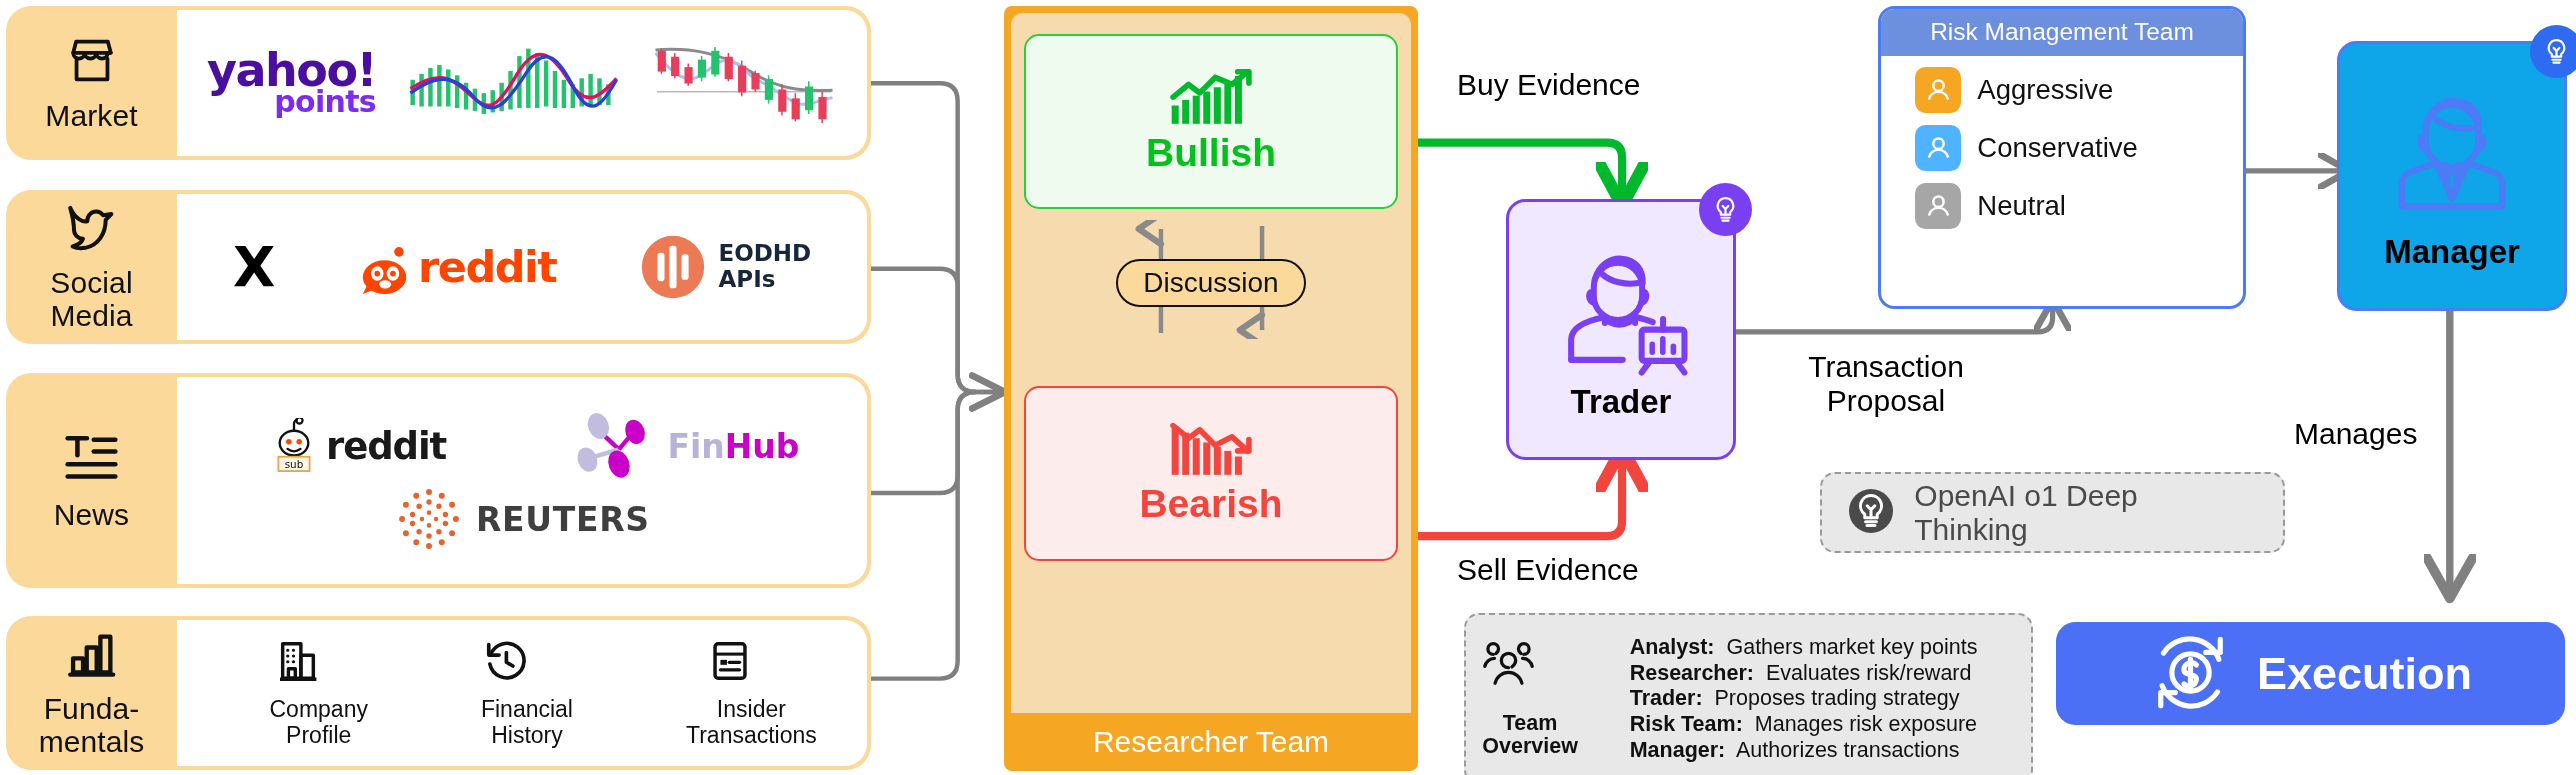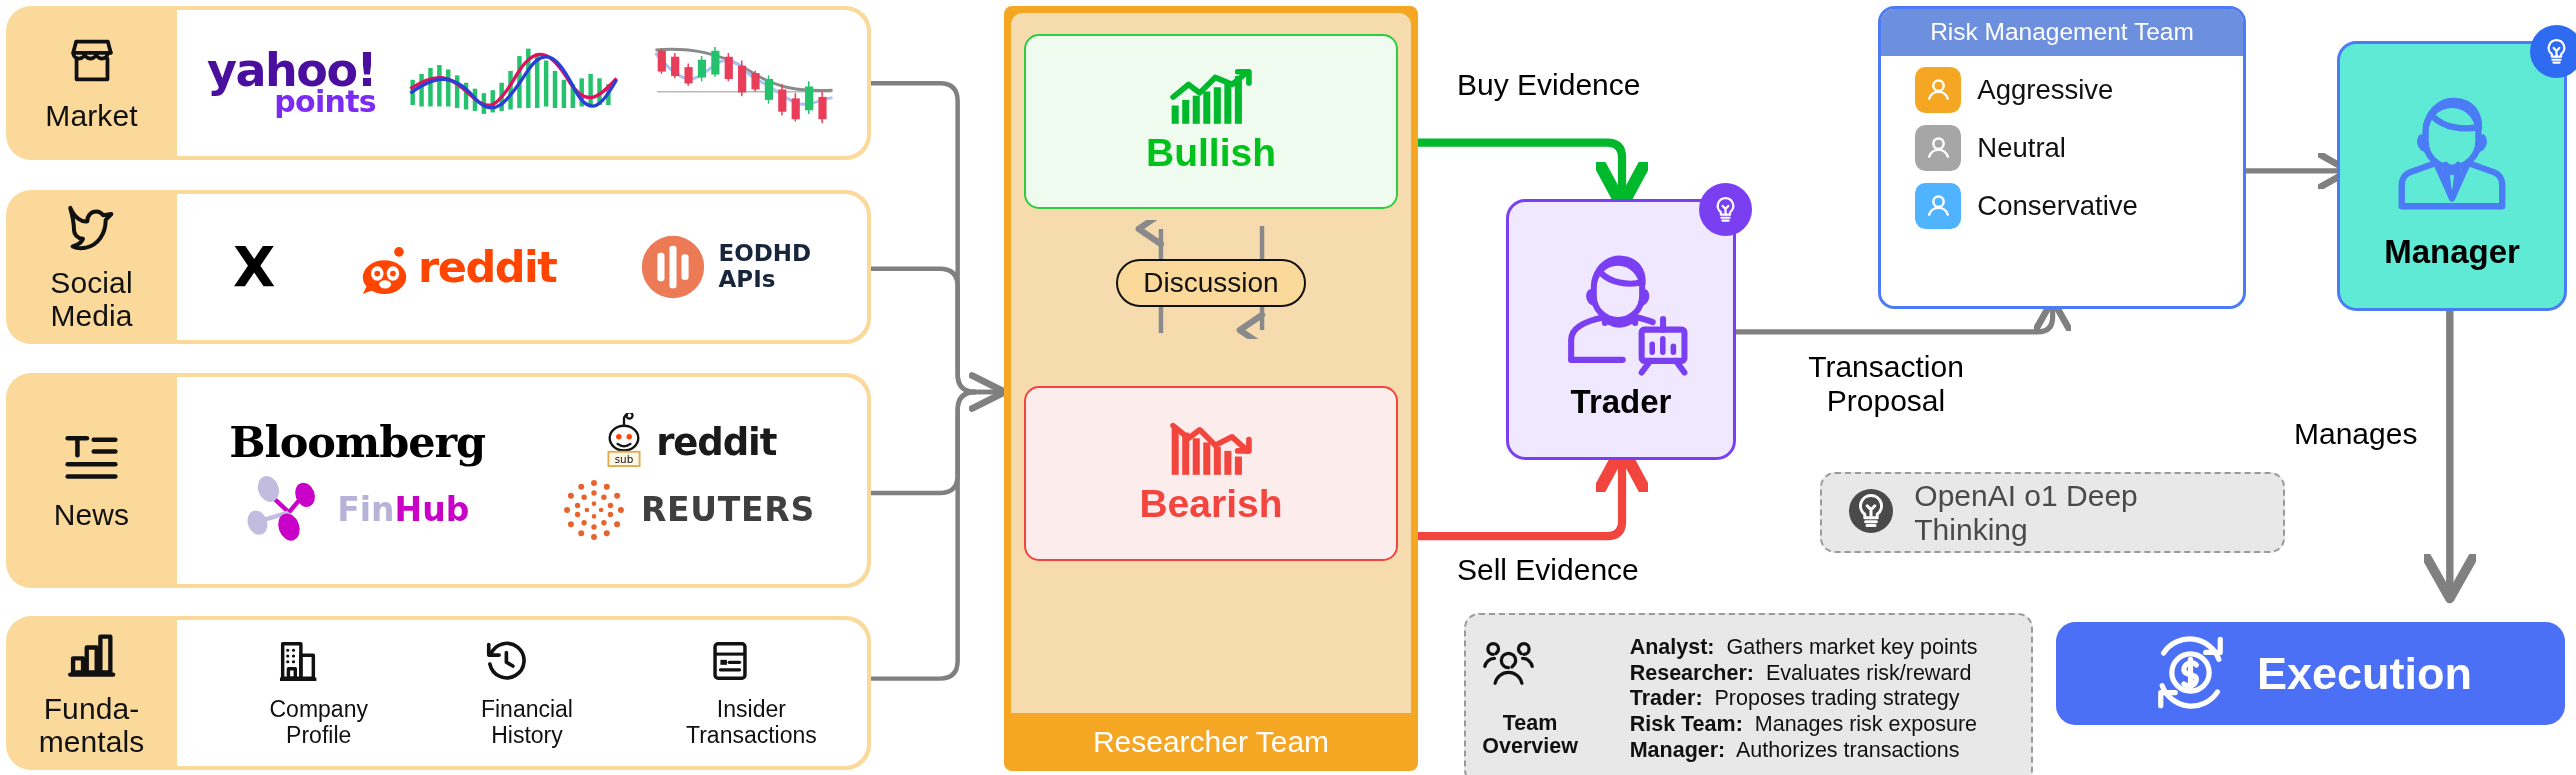--- a/index.html
+++ b/index.html
@@ -46,21 +46,21 @@
   .bull{background:#EEFBEE;border:2.2px solid #2ECC40;height:171px;}
   .bull .ttl{color:#00C21B;}
   .bear{background:#FDECEC;border:2.2px solid #F2453D;height:171px;}
   .bear .ttl{color:#F2453D;}
   .discussion{background:#FBD99B;border:2.2px solid #111;border-radius:30px;padding:6px 25px;font-size:28px;color:#111;}
 
   
   .agent{position:absolute;border-radius:19.3px;display:flex;flex-direction:column;align-items:center;justify-content:center;}
   .agent .nm{font-size:33px;font-weight:bold;color:#000;}
   .trader{background:#F0E8FE;border:3.7px solid #7B3FF2;}
-  .manager{background:#5eead4;border:3.7px solid #4B7BF5;}
+  .manager{background:#0ea5e9;border:3.7px solid #4B7BF5;}
   .badge{position:absolute;border-radius:50%;display:flex;align-items:center;justify-content:center;}
 
   
   .risk{position:absolute;border-radius:16.3px;border:3.7px solid #4B7BF5;background:#fff;overflow:hidden;}
   .risk .hd{background:#6C8FDE;color:#fff;font-size:24.5px;text-align:center;padding:9px 0 10.4px;}
   .risk .bd{padding:10.4px 0 10.4px 34px;display:flex;flex-direction:column;gap:12px;}
   .risk-item{display:flex;align-items:center;gap:16.3px;}
   .risk-item .sq{width:46px;height:46px;border-radius:10.4px;display:flex;align-items:center;justify-content:center;}
   .risk-item .nm{font-size:27.5px;color:#111;}
 
@@ -266,23 +266,20 @@
             <path d="M6.8 3.5 V11"></path>
           <path d="M14 4.2 H23.5"></path>
             <path d="M14 9.4 H23.5"></path>
           <path d="M2.5 15 H23.5"></path>
             <path d="M2.5 20.4 H23.5"></path>
         </svg>
       </span>
       <div class="lbl">News</div>
     </div>
     <div class="src-body" style="flex-wrap:wrap;align-content:center;justify-content:space-around;">
-      <div class="logo" style="width:46%;justify-content:center;">
-        <span class="bloomberg">Bloomberg</span>
-      </div>
       <div class="logo subreddit" style="width:46%;justify-content:center;">
         <svg width="52" height="58" viewBox="0 0 40 44">
           <path d="M20 9 V4 a3 3 0 0 1 3 -3" fill="none" stroke="#111" stroke-width="1.8"></path>
           <circle cx="24.2" cy="1.6" r="2.4" fill="none" stroke="#111" stroke-width="1.7"></circle>
           <ellipse cx="20" cy="19" rx="11" ry="9.5" fill="#fff" stroke="#111" stroke-width="1.8"></ellipse>
           <circle cx="16" cy="18" r="2.1" fill="#FF4500"></circle>
           <circle cx="24" cy="18" r="2.1" fill="#FF4500"></circle>
           <path d="M15 23.5 q5 3.6 10 0" fill="none" stroke="#111" stroke-width="1.7" stroke-linecap="round"></path>
           <path d="M12 29 V35 M28 29 V35" stroke="#111" stroke-width="1.8"></path>
           <rect x="8" y="29.5" width="24" height="11" fill="#FFF7E6" stroke="#E0A94A" stroke-width="1.4"></rect>
@@ -496,36 +493,36 @@
       <div class="risk-item">
         <span class="sq" style="background:#F5A623;">
           <svg width="31" height="31" viewBox="0 0 24 24" fill="none" stroke="#fff" stroke-width="1.9" stroke-linecap="round">
             <circle cx="12" cy="9" r="4"></circle>
               <path d="M4.8 19 a7.6 7.6 0 0 1 14.4 0"></path>
           </svg>
         </span>
         <span class="nm">Aggressive</span>
       </div>
       <div class="risk-item">
+        <span class="sq" style="background:#4FB3FF;">
+          <svg width="31" height="31" viewBox="0 0 24 24" fill="none" stroke="#fff" stroke-width="1.9" stroke-linecap="round">
+            <circle cx="12" cy="9" r="4"></circle>
+              <path d="M4.8 19 a7.6 7.6 0 0 1 14.4 0"></path>
+          </svg>
+        </span>
+        <span class="nm">Conservative</span>
+      </div>
+      <div class="risk-item">
         <span class="sq" style="background:#A6A6A6;">
           <svg width="31" height="31" viewBox="0 0 24 24" fill="none" stroke="#fff" stroke-width="1.9" stroke-linecap="round">
             <circle cx="12" cy="9" r="4"></circle>
               <path d="M4.8 19 a7.6 7.6 0 0 1 14.4 0"></path>
           </svg>
         </span>
         <span class="nm">Neutral</span>
-      </div>
-      <div class="risk-item">
-        <span class="sq" style="background:#4FB3FF;">
-          <svg width="31" height="31" viewBox="0 0 24 24" fill="none" stroke="#fff" stroke-width="1.9" stroke-linecap="round">
-            <circle cx="12" cy="9" r="4"></circle>
-              <path d="M4.8 19 a7.6 7.6 0 0 1 14.4 0"></path>
-          </svg>
-        </span>
-        <span class="nm">Conservative</span>
       </div>
     </div>
   </div>
 
   <div class="agent manager" style="left:2337px;top:41px;width:224px;height:264px;">
     <span>
       <svg width="148" height="148" viewBox="0 0 56 56" fill="none" stroke="#4B7BF5" stroke-width="2.4" stroke-linecap="round" stroke-linejoin="round">
         <path d="M18 18.6 a10 10 0 0 1 20 0 v3.8 a10 10 0 0 1 -20 0Z"></path>
         <path d="M18.4 16 C20 9.4 25.2 6.8 29.4 7.2 C35.2 7.6 38.4 11.6 38.2 17.4"></path>
         <path d="M21.2 13.4 C24.8 17 32 18.4 38.2 17"></path>

